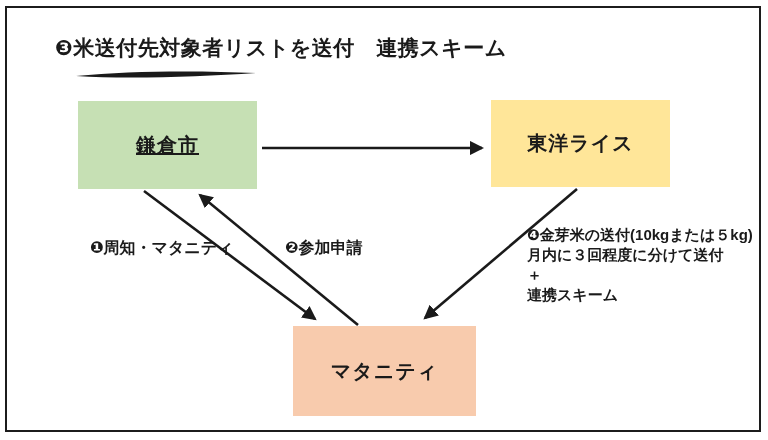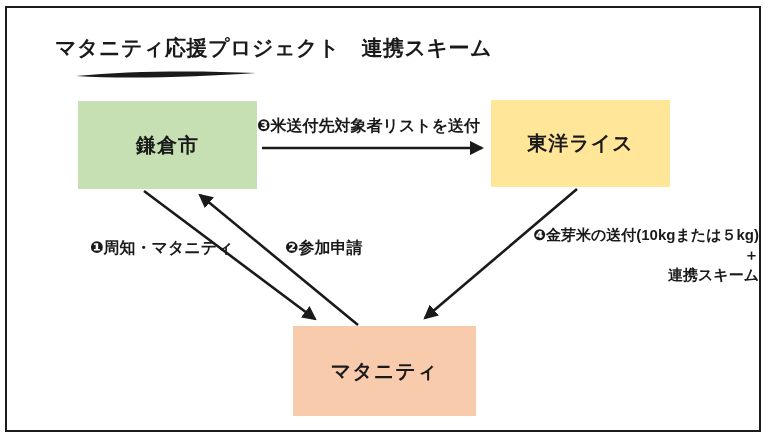--- a/index.html
+++ b/index.html
@@ -42,21 +42,21 @@
   }
   .node {
     position: absolute;
     display: flex;
     align-items: center;
     justify-content: center;
     font-size: 20px;
     font-weight: bold;
     letter-spacing: 1px;
   }
-  .node-kamakura  { left: 78px;  top: 101px; width: 179px; height: 88px; }
+  .node-kamakura  { left: 78px;  top: 101px; width: 179px; height: 88px; text-decoration: underline; }
   .node-toyo      { left: 491px; top: 100px; width: 179px; height: 87px; }
   .node-maternity { left: 293px; top: 326px; width: 183px; height: 90px; }
   .arrows {
     position: absolute;
     left: 0;
     top: 0;
     pointer-events: none;
   }
   .flow-label {
     position: absolute;
@@ -67,33 +67,33 @@
   .flow1-label { left: 90px;  top: 238px; }
   .flow2-label { left: 285px; top: 238px; text-align: right; }
   .flow3-label { left: 257px; top: 116px; }
   .flow4-label {
     position: absolute;
     left: 527px;
     top: 225px;
     width: 232px;
     font-size: 15px;
     font-weight: bold;
-    text-align: right;
+    text-align: left;
     line-height: 20px;
     white-space: nowrap;
   }
 </style>
 </head>
 <body>
 
 <div id="canvas">
 
   <div class="frame"></div>
 
-  <div class="title">マタニティ応援プロジェクト　連携スキーム</div>
+  <div class="title">❸米送付先対象者リストを送付　連携スキーム</div>
 
   <svg class="swoosh" width="768" height="440" viewBox="0 0 768 440">
     <path d="M76,76 C130,70.5 200,70.5 256,73 C200,76.5 130,79.5 76,76 Z" fill="#1a1a1a"></path>
   </svg>
 
   <div class="node node-kamakura" style="background-color: rgb(198, 224, 180);">
     <span>鎌倉市</span>
   </div>
 
   <div class="node node-toyo" style="background-color: rgb(255, 230, 153);">
@@ -111,25 +111,25 @@
       </marker>
     </defs>
     <g stroke="#1a1a1a" stroke-width="2.6" fill="none">
       <line x1="262" y1="148" x2="482" y2="148" marker-end="url(#ah)"></line>
       <line x1="144" y1="191" x2="315" y2="319" marker-end="url(#ah)"></line>
       <line x1="358" y1="325" x2="200" y2="195" marker-end="url(#ah)"></line>
       <line x1="577" y1="189" x2="425" y2="318" marker-end="url(#ah)"></line>
     </g>
   </svg>
 
-  <div class="flow-label flow3-label">❸米送付先対象者リストを送付</div>
 
   <div class="flow-label flow1-label">❶周知・マタニティ</div>
 
   <div class="flow-label flow2-label">❷参加申請</div>
 
   <div class="flow4-label">
     <div>❹金芽米の送付(10kgまたは５kg)</div>
+    <div>月内に３回程度に分けて送付</div>
     <div>＋</div>
     <div>連携スキーム</div>
   </div>
 
 </div>
 
 </body></html>

